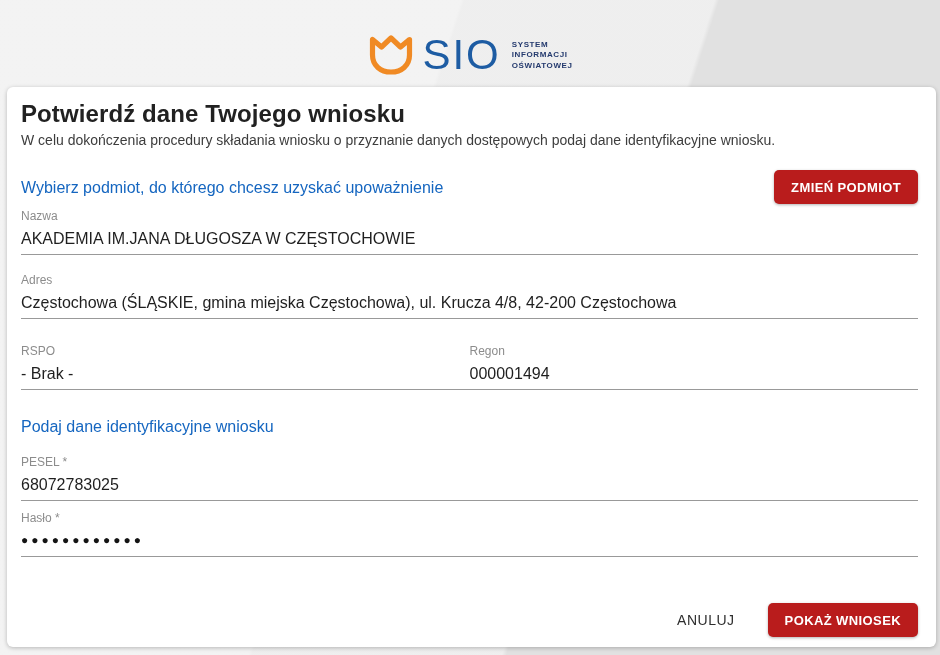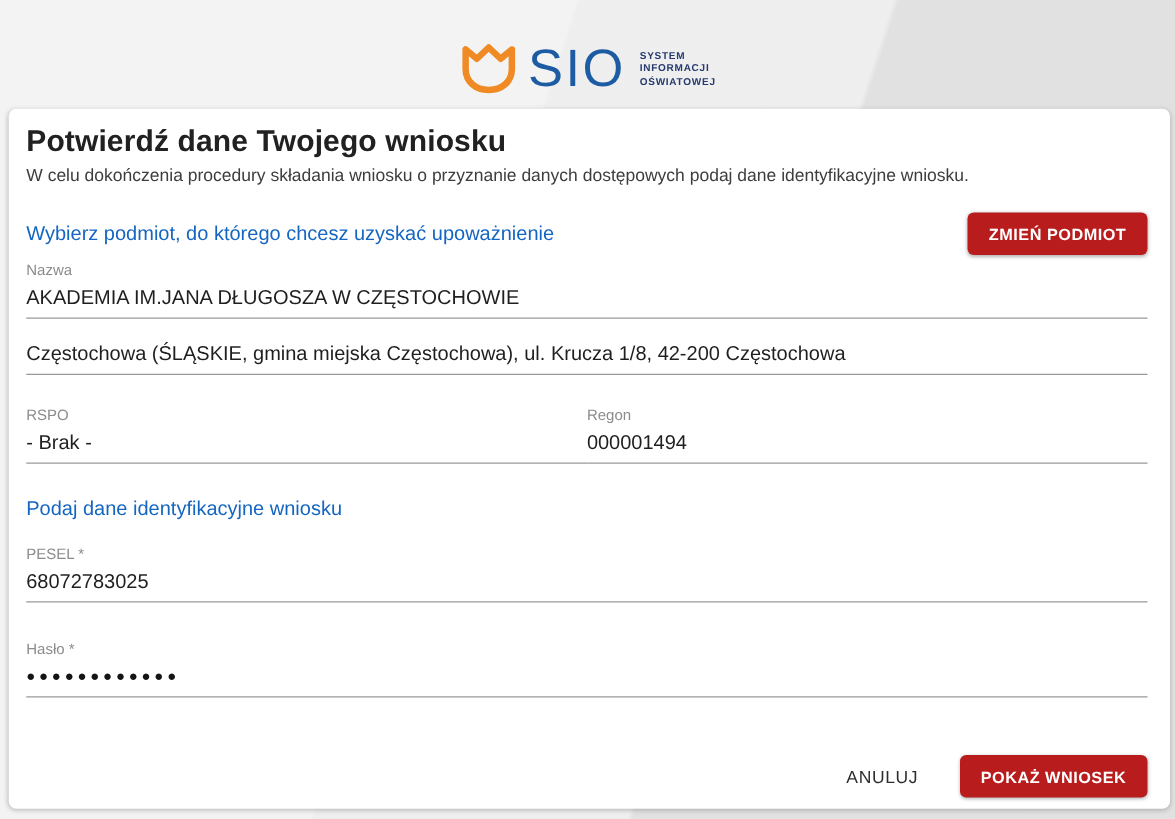--- a/index.html
+++ b/index.html
@@ -119,21 +119,21 @@
     line-height: 19px;
     color: #1f1f1f;
     padding: 0;
   }
   .field-nazwa { margin-top: 6px; }
   .field-adres { margin-top: 19px; }
   .two-col { display: flex; margin-top: 26px; }
   .two-col .field { flex: 1; }
   .credentials-heading { margin-top: 27px; }
   .field-pesel { margin-top: 20px; }
-  .field-haslo { margin-top: 31px; }
+  .field-haslo { margin-top: 11px; }
   .password-dots { font-size: 12px; letter-spacing: 3px; color: #141414; }
 
   
   .actions {
     margin-top: 46px;
     display: flex;
     align-items: center;
     justify-content: flex-end;
   }
   .btn-text {
@@ -174,21 +174,22 @@
     <span class="blue-heading">Wybierz podmiot, do którego chcesz uzyskać upoważnienie</span>
     <button class="btn-primary">ZMIEŃ PODMIOT</button>
   </div>
 
   <div class="field field-nazwa">
     <div class="field-label">Nazwa</div>
     <div class="field-value">AKADEMIA IM.JANA DŁUGOSZA W CZĘSTOCHOWIE</div>
   </div>
 
   <div class="field field-adres">
-    <div class="field-value">Częstochowa (ŚLĄSKIE, gmina miejska Częstochowa), ul. Krucza 1/8, 42-200 Częstochowa</div>
+    <div class="field-label">Adres</div>
+    <div class="field-value">Częstochowa (ŚLĄSKIE, gmina miejska Częstochowa), ul. Krucza 4/8, 42-200 Częstochowa</div>
   </div>
 
   <div class="two-col">
     <div class="field">
       <div class="field-label">RSPO</div>
       <div class="field-value">- Brak -</div>
     </div>
     <div class="field">
       <div class="field-label">Regon</div>
       <div class="field-value">000001494</div>

